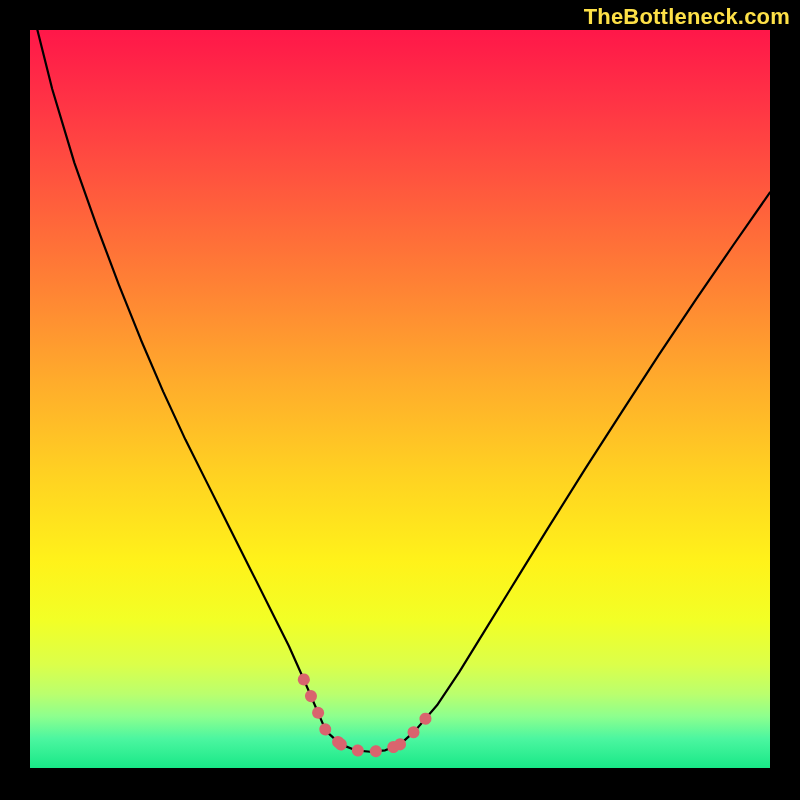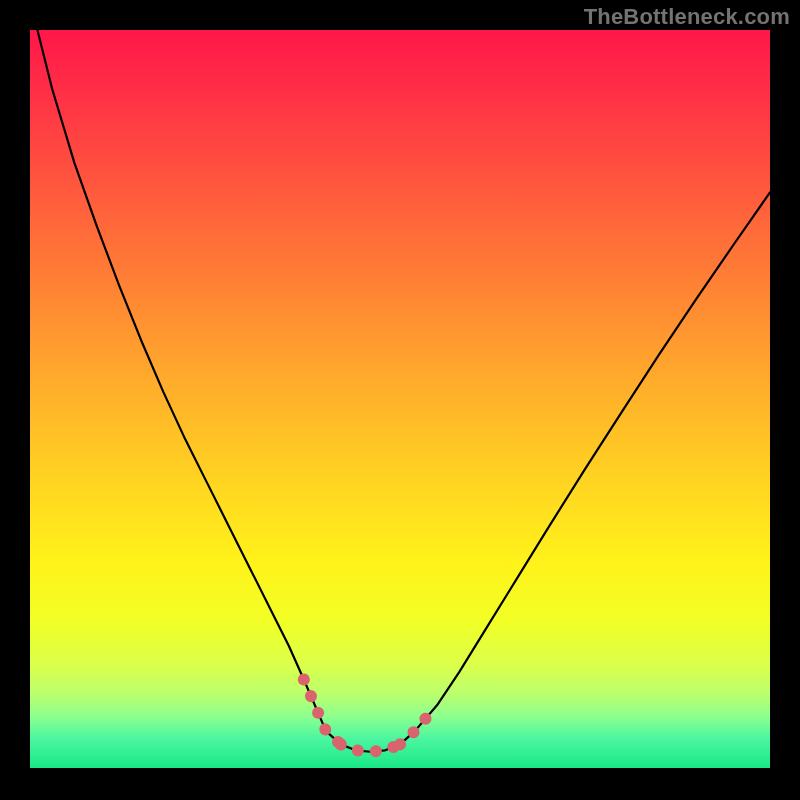--- a/index.html
+++ b/index.html
@@ -22,21 +22,21 @@
     left: 30px;
     top: 30px;
     width: 740px;
     height: 738px;
     
   }
   .watermark {
     position: absolute;
     top: 4px;
     right: 10px;
-    color: #737373;
+    color: #fde047;
     font-size: 22px;
     font-weight: 600;
     letter-spacing: 0.2px;
     user-select: none;
   }
   svg { display: block; }
 </style>
 </head>
 <body>
 <div class="container">

